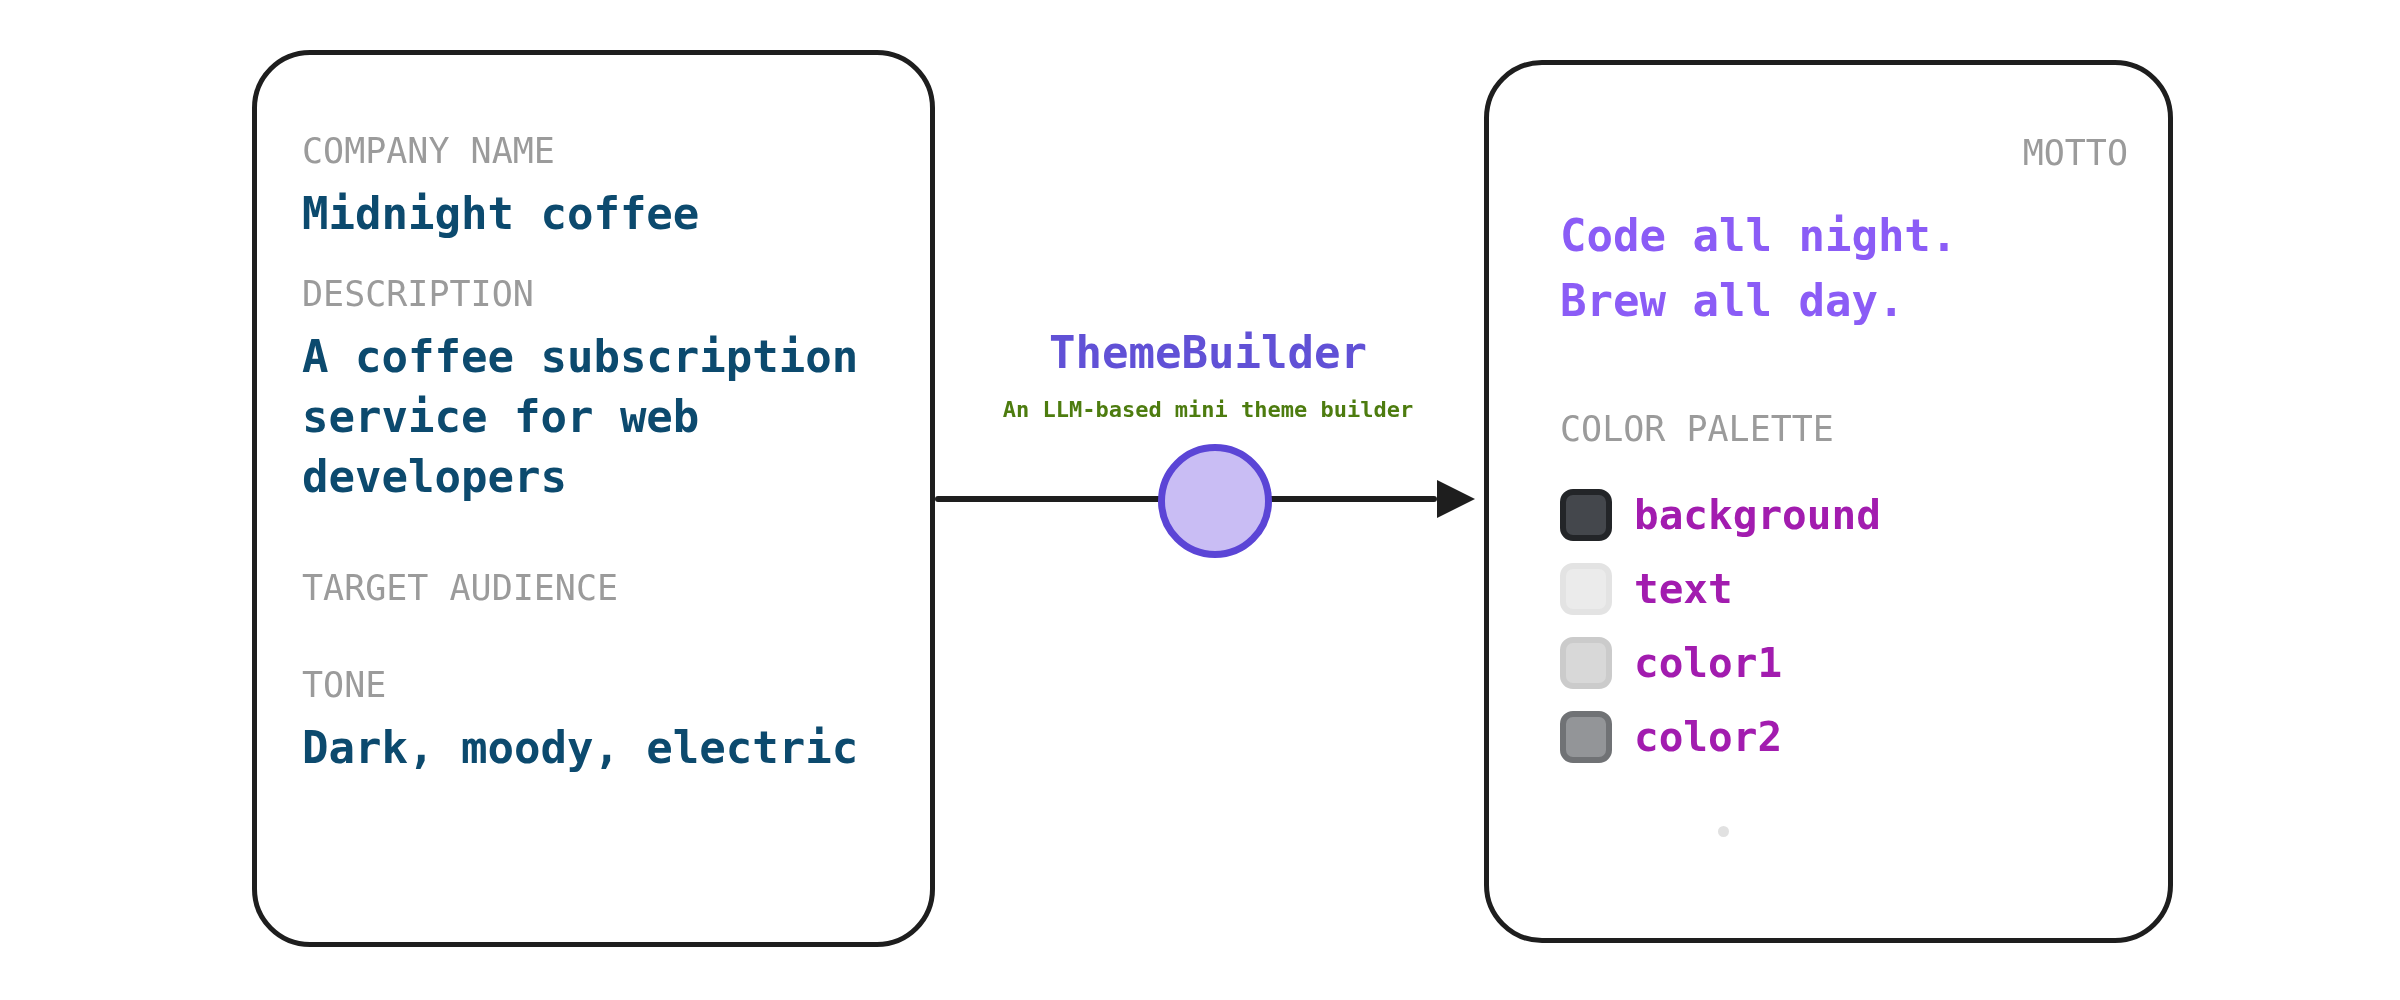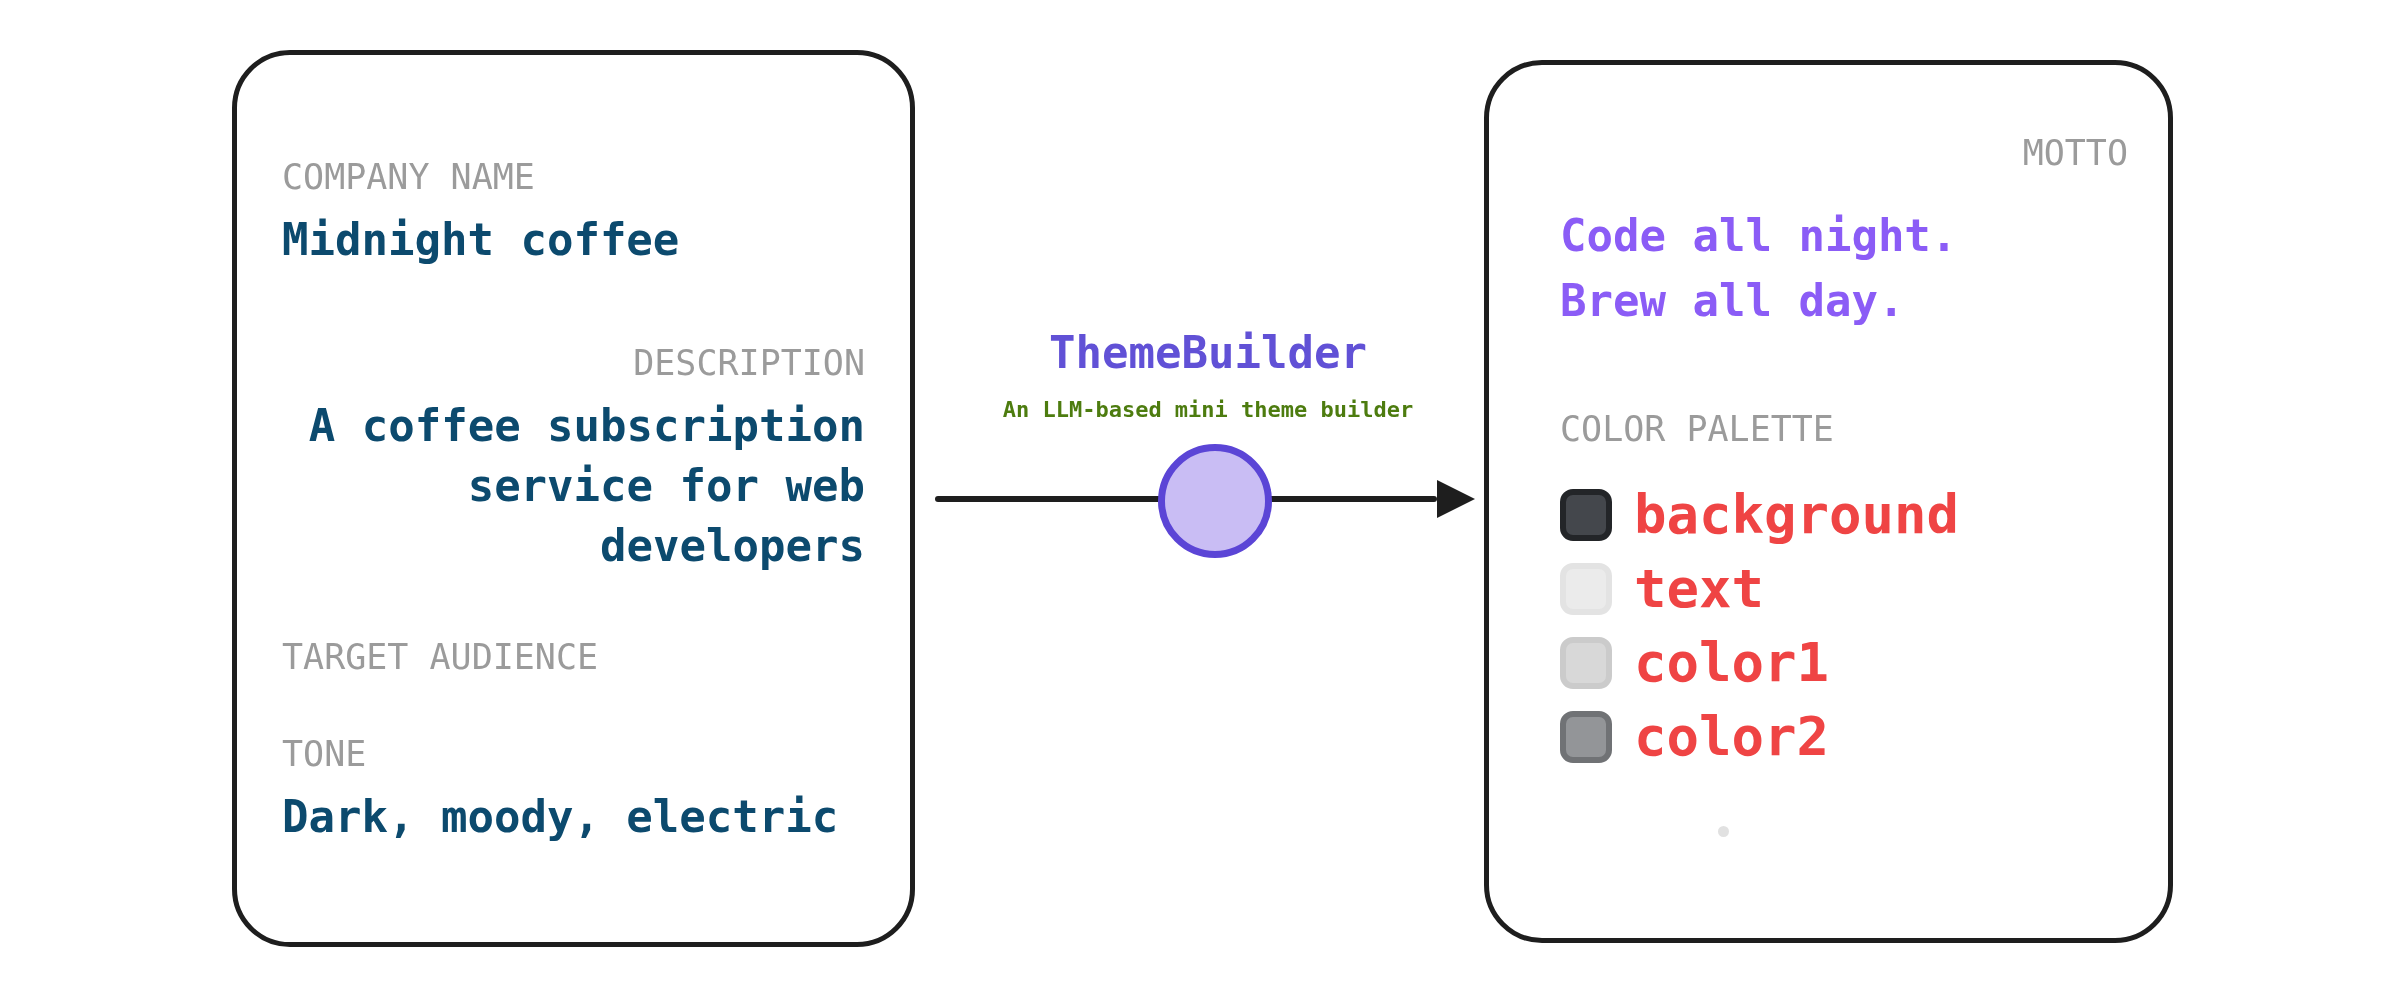--- a/index.html
+++ b/index.html
@@ -20,23 +20,23 @@
 
   
   .card {
     position: absolute;
     box-sizing: border-box;
     border: 5px solid #1e1e1e;
     border-radius: 58px;
     background: #ffffff;
   }
   .card-input {
-    left: 232px; top: 50px;
+    left: 252px; top: 50px;
     width: 683px; height: 897px;
-    padding: 100px 45px 0 45px;
+    padding: 74px 45px 0 45px;
   }
   .card-output {
     left: 1484px; top: 60px;
     width: 689px; height: 883px;
     padding: 66px 40px 0 71px;
   }
 
   .field-label {
     font-size: 35px;
     line-height: 44px;
@@ -44,21 +44,21 @@
     font-weight: normal;
     white-space: nowrap;
   }
   .field-value {
     font-size: 44px;
     line-height: 60px;
     color: #0c4a6e;
     font-weight: bold;
   }
   .field-group .field-label { margin-bottom: 11px; }
-  .fg-2 { margin-top: 71px; text-align: right; }
+  .fg-2 { margin-top: 28px; }
   .fg-3 { margin-top: 59px; }
   .fg-4 { margin-top: 53px; }
 
   
   .motto-label { margin-bottom: 28px; text-align: right; }
   .motto-line {
     font-size: 44px;
     line-height: 65px;
     color: #8b5cf6;
     font-weight: bold;
@@ -73,23 +73,23 @@
   }
   .swatch {
     box-sizing: border-box;
     width: 52px; height: 52px;
     border-radius: 13px;
     border: 6px solid transparent;
     flex: 0 0 auto;
     margin-right: 22px;
   }
   .swatch-name {
-    font-size: 54px;
+    font-size: 41px;
     line-height: 44px;
-    color: #ef4444;
+    color: #a21caf;
     font-weight: bold;
     white-space: nowrap;
   }
   .stray-dot {
     position: absolute;
     left: 229px; top: 761px;
     width: 11px; height: 11px;
     border-radius: 50%;
   }
 

